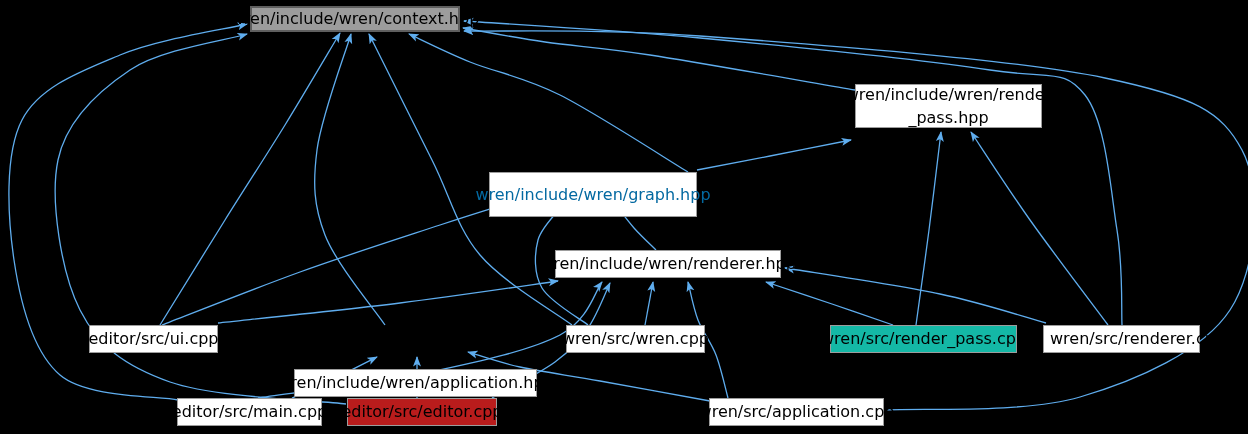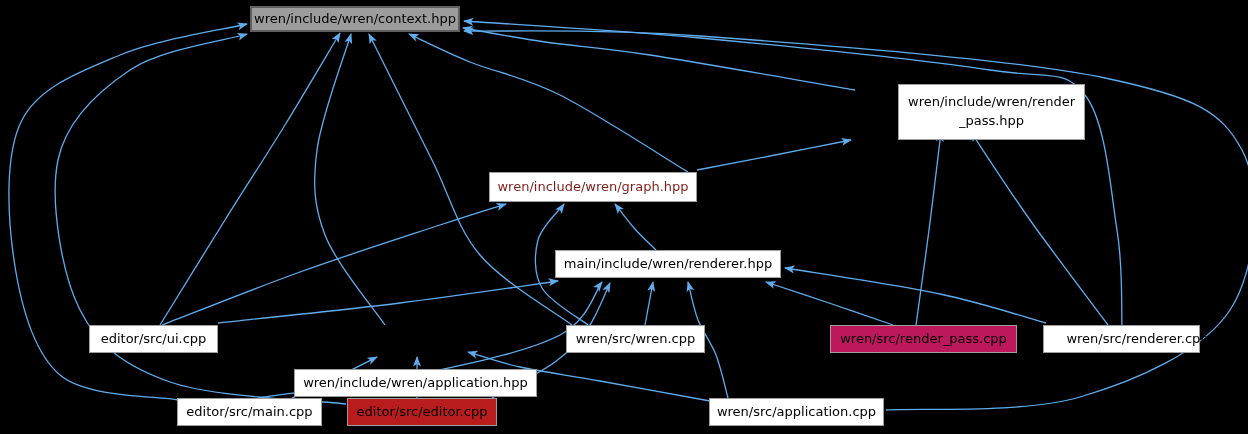--- a/index.html
+++ b/index.html
@@ -10,21 +10,21 @@
     overflow:hidden;
     font-family:"DejaVu Sans","Liberation Sans",sans-serif;
   }
   #edge-svg{position:absolute;left:0;top:0;width:1248px;height:434px;}
   .node{
     position:absolute;
     box-sizing:border-box;
     display:flex;align-items:center;justify-content:center;
     text-align:center;
     white-space:pre-line;
-    font-size:13px;line-height:1.45;
+    font-size:16px;line-height:1.45;
     background:#fff;
     border:1px solid #9d9d9d;
     color:#000;
     cursor:pointer;
   }
   .node.highlight{
     background:#9c9c9c;
     border:2px solid #5f5f5f;
   }
   .node span{pointer-events:none;}
@@ -62,26 +62,26 @@
         <path d="M728,398 C726.0,390.8 721.0,368.0 716,355 C711.0,342.0 702.7,332.2 698,320 C693.3,307.8 689.7,288.3 688,282" stroke="#5fadee" stroke-width="1.3" marker-end="url(#arrow)"></path>
         <path d="M893,325 C882.8,321.5 853.2,311.2 832,304 C810.8,296.8 777.0,285.7 766,282" stroke="#5fadee" stroke-width="1.3" marker-end="url(#arrow)"></path>
         <path d="M1046,323 C1028.3,318.2 983.5,303.2 940,294 C896.5,284.8 810.8,272.3 785,268" stroke="#5fadee" stroke-width="1.3" marker-end="url(#arrow)"></path>
         <path d="M292,398 C298.8,394.8 318.8,385.8 333,379 C347.2,372.2 369.7,360.7 377,357" stroke="#5fadee" stroke-width="1.3" marker-end="url(#arrow)"></path>
         <path d="M417,398 L417,357" stroke="#5fadee" stroke-width="1.3" marker-end="url(#arrow)"></path>
         <path d="M710,401 C691.7,397.7 631.7,386.7 600,381 C568.3,375.3 542.0,371.8 520,367 C498.0,362.2 476.7,354.5 468,352" stroke="#5fadee" stroke-width="1.3" marker-end="url(#arrow)"></path>
       </g>
   </svg>
   <div id="node-layer">
       <div class="node highlight" style="left: 250px; top: 6px; width: 210px; height: 26px; background: rgb(156, 156, 156); border-color: rgb(95, 95, 95); color: rgb(0, 0, 0);"><span>wren/include/wren/context.hpp</span></div>
-      <div class="node" style="left: 855px; top: 84px; width: 187px; height: 56px; background: rgb(255, 255, 255); border-color: rgb(157, 157, 157); color: rgb(0, 0, 0); margin-left: 43px;"><span>wren/include/wren/render
+      <div class="node" style="left: 855px; top: 84px; width: 187px; height: 44px; background: rgb(255, 255, 255); border-color: rgb(157, 157, 157); color: rgb(0, 0, 0);"><span>wren/include/wren/render
 _pass.hpp</span></div>
-      <div class="node" style="left: 489px; top: 172px; width: 208px; height: 30px; background: rgb(255, 255, 255); border-color: rgb(157, 157, 157); color: #7f1d1d;"><span>wren/include/wren/graph.hpp</span></div>
-      <div class="node" style="left: 555px; top: 250px; width: 226px; height: 28px; background: rgb(255, 255, 255); border-color: rgb(157, 157, 157); color: rgb(0, 0, 0);"><span>main/include/wren/renderer.hpp</span></div>
+      <div class="node" style="left: 489px; top: 172px; width: 208px; height: 45px; background: rgb(255, 255, 255); border-color: rgb(157, 157, 157); color: #0369a1;"><span>wren/include/wren/graph.hpp</span></div>
+      <div class="node" style="left: 555px; top: 250px; width: 226px; height: 28px; background: rgb(255, 255, 255); border-color: rgb(157, 157, 157); color: rgb(0, 0, 0);"><span>wren/include/wren/renderer.hpp</span></div>
       <div class="node" style="left: 89px; top: 325px; width: 129px; height: 28px; background: rgb(255, 255, 255); border-color: rgb(157, 157, 157); color: rgb(0, 0, 0); justify-content: center;"><span>editor/src/ui.cpp</span></div>
       <div class="node" style="left: 294px; top: 325px; width: 243px; height: 28px; background: rgb(255, 255, 255); border-color: rgb(157, 157, 157); color: rgb(0, 0, 0); margin-top: 44px;"><span>wren/include/wren/application.hpp</span></div>
       <div class="node" style="left: 566px; top: 325px; width: 139px; height: 28px; background: rgb(255, 255, 255); border-color: rgb(157, 157, 157); color: rgb(0, 0, 0);"><span>wren/src/wren.cpp</span></div>
-      <div class="node" style="left: 830px; top: 325px; width: 187px; height: 28px; background: #be185d; border-color: rgb(157, 157, 157); color: rgb(0, 0, 0);"><span>wren/src/render_pass.cpp</span></div>
+      <div class="node" style="left: 830px; top: 325px; width: 187px; height: 28px; background: #14b8a6; border-color: rgb(157, 157, 157); color: rgb(0, 0, 0);"><span>wren/src/render_pass.cpp</span></div>
       <div class="node" style="left: 1043px; top: 325px; width: 157px; height: 28px; background: rgb(255, 255, 255); border-color: rgb(157, 157, 157); color: rgb(0, 0, 0); padding-left: 32px;"><span>wren/src/renderer.cpp</span></div>
       <div class="node" style="left: 177px; top: 398px; width: 145px; height: 28px; background: rgb(255, 255, 255); border-color: rgb(157, 157, 157); color: rgb(0, 0, 0); align-items: center;"><span>editor/src/main.cpp</span></div>
       <div class="node" style="left: 347px; top: 398px; width: 150px; height: 28px; background: #b91c1c; border-color: rgb(157, 157, 157); color: rgb(0, 0, 0);"><span>editor/src/editor.cpp</span></div>
       <div class="node" style="left: 709px; top: 398px; width: 175px; height: 28px; background: rgb(255, 255, 255); border-color: rgb(157, 157, 157); color: rgb(0, 0, 0);"><span>wren/src/application.cpp</span></div>
     </div>
 </div>
 
 </body></html>

